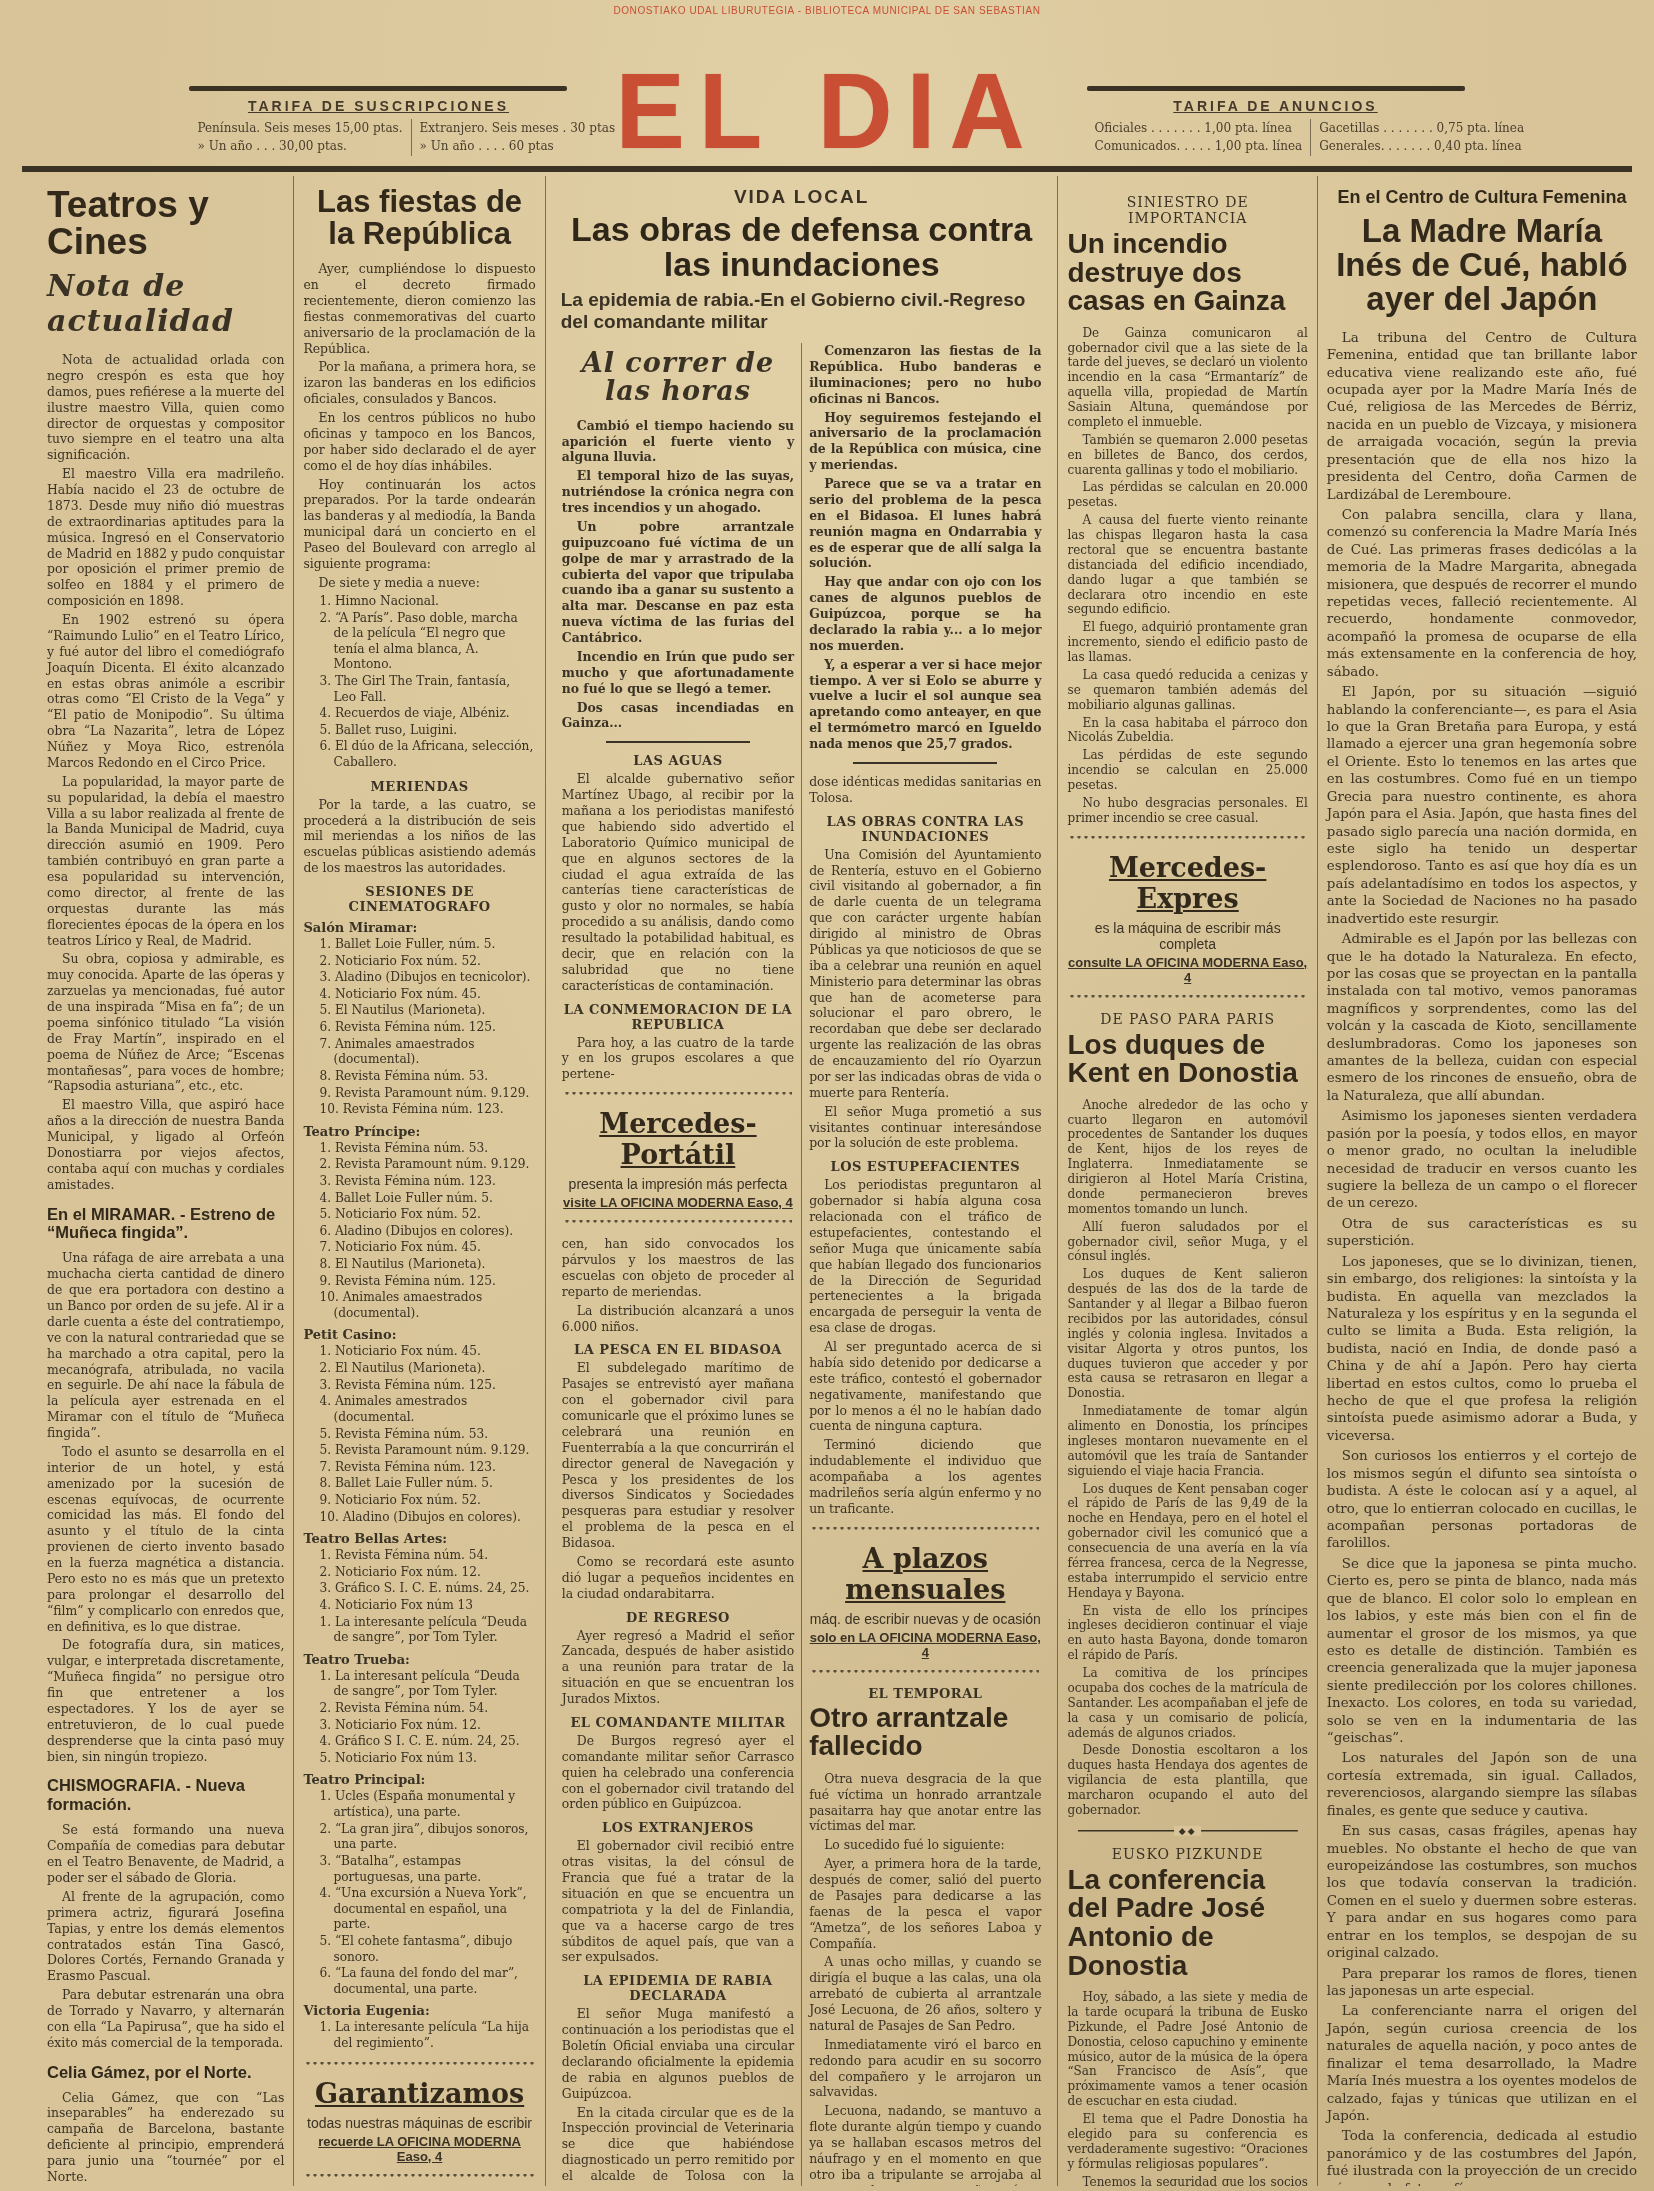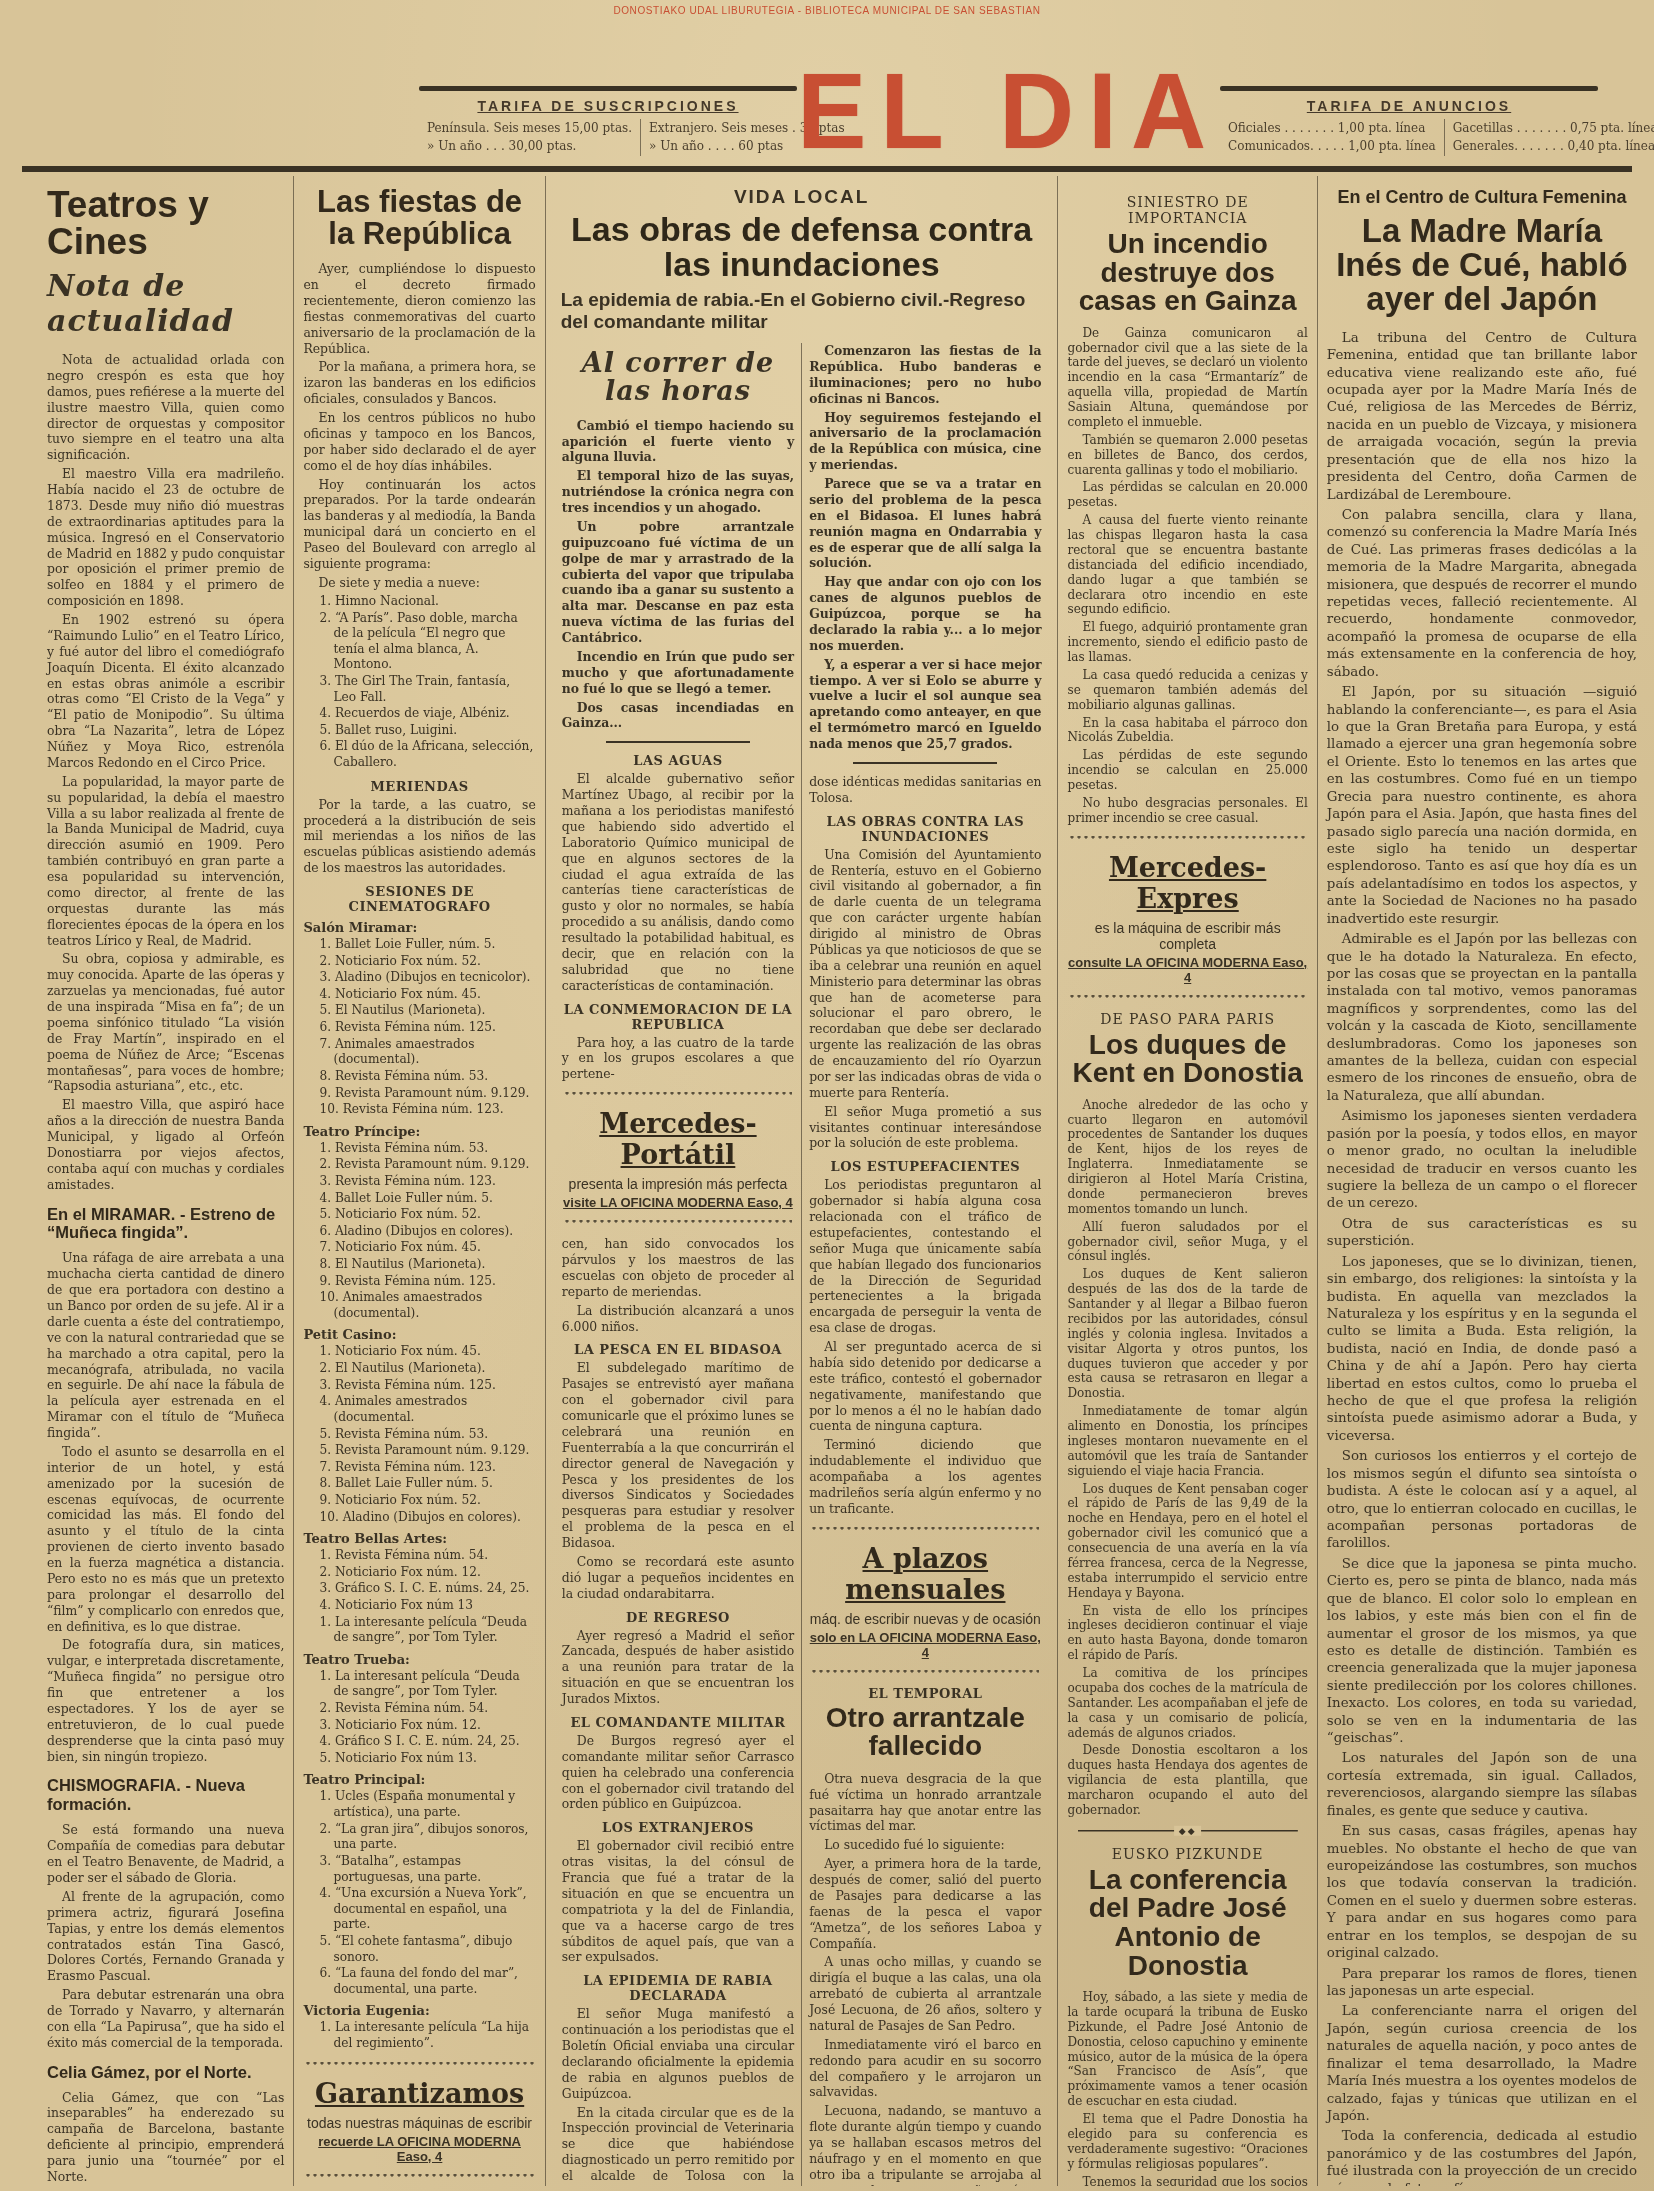--- a/index.html
+++ b/index.html
@@ -12,22 +12,22 @@
   background:
     radial-gradient(ellipse at 50% 12%, rgba(255,244,210,.25), transparent 60%),
     radial-gradient(ellipse at 95% 90%, rgba(120,95,50,.18), transparent 55%),
     var(--paper);
   color:var(--ink);
   font-family:"DejaVu Serif", serif;
 }
 
 .stamp{ text-align:center; padding-top:5px; color:var(--red);
   font:10px "Liberation Sans", sans-serif; letter-spacing:.6px;}
-.mast-row{ display:flex; align-items:flex-end; justify-content:flex-end;
-  padding:44px 56px 0 56px; height:140px;}
+.mast-row{ display:flex; align-items:flex-end; justify-content:center;
+  padding:44px 56px 0 56px; height:140px;gap:48px;}
 .tbox{ width:378px;}
 .tbox .bar{ height:5px; background:var(--ink); margin-bottom:7px; border-radius:2px;}
 .tbox-title{ text-align:center; font:bold 14px "Liberation Sans", sans-serif;
   letter-spacing:3px; color:#45392a; text-decoration:underline; margin-bottom:5px;}
 .tbox-cols{ display:flex;}
 .tcol{ flex:1; padding:0 8px; font-size:12px; line-height:1.55; color:#4a3e2c;}
 .tcol + .tcol{ border-left:1.5px solid var(--rule);}
 .tl-line{ white-space:nowrap; overflow:hidden;}
 .mast-title{ font:bold 104px "Liberation Sans", sans-serif; color:var(--red);
   letter-spacing:14px; line-height:.78; transform:scaleY(1.04); padding-bottom:4px;
@@ -53,21 +53,21 @@
 .b-h2{ font:bold 16.5px "Liberation Sans", sans-serif; margin:12px 0 8px; color:#32291b; line-height:1.15;}
 .b-sc{ text-align:center; font-weight:bold; font-size:13px; letter-spacing:.5px; margin:8px 0 3px;}
 .b-th{ font-weight:bold; font-size:13px; margin:6px 0 2px;}
 .b-p,.b-p2,.b-pb{ font-size:12.4px; line-height:1.28; text-align:justify; margin:0 0 3px;}
 .b-p{ text-indent:15px;}
 .b-pb{ text-indent:15px; font-weight:bold;}
 .b-pn{ font-size:12.4px; line-height:1.3; text-indent:15px;}
 .b-li{ font-size:12.4px; line-height:1.28; padding-left:30px; text-indent:-14px; margin:0 0 1px;}
 .b-kicker{ text-align:center; font-size:14px; letter-spacing:1px; margin:10px 0 4px;}
 .b-kicker2{ font:bold 18px "Liberation Sans", sans-serif; text-align:center; line-height:1.1; margin:4px 0 6px; color:#32291b;}
-.b-headline2{ font:bold 28px "Liberation Sans", sans-serif; text-align:center;
+.b-headline2{ font:bold 28px "Liberation Sans", sans-serif; 
   line-height:1.02; margin:2px 0 10px; color:#32291b;}
 .b-headline3{ font:bold 33px "Liberation Sans", sans-serif; text-align:center;
   line-height:1.04; margin:2px 0 12px; color:#32291b;}
 .b-cursive{ font:bold italic 27px "DejaVu Serif", serif; text-align:center;
   line-height:1.05; margin:6px 0 12px; letter-spacing:1px;}
 .b-ad-title{ font:bold 27px "DejaVu Serif", serif; text-align:center; margin:10px 0 6px;
   text-decoration:underline; color:#32291b;}
 .b-ad-line{ text-align:center; font-size:14px; margin:0 0 3px; font-family:Liberation Sans, sans-serif;}
 .b-ad-brand{ text-align:center; font:bold 13px "Liberation Sans", sans-serif;
   text-decoration:underline; margin:0 0 10px;}

